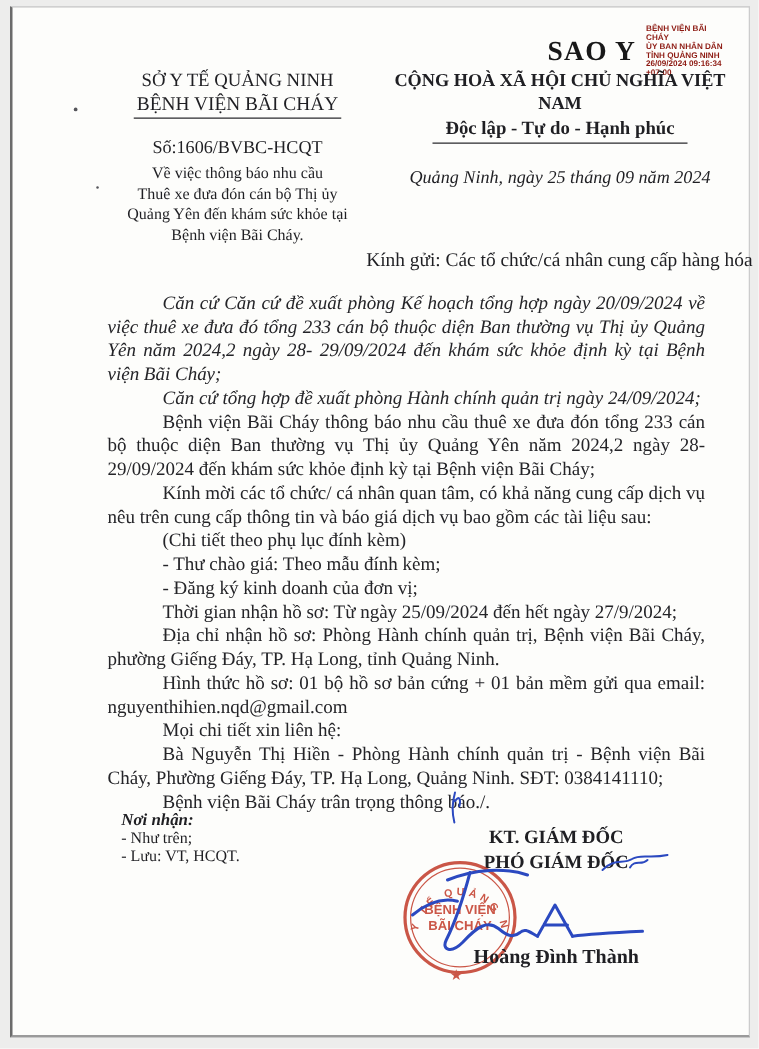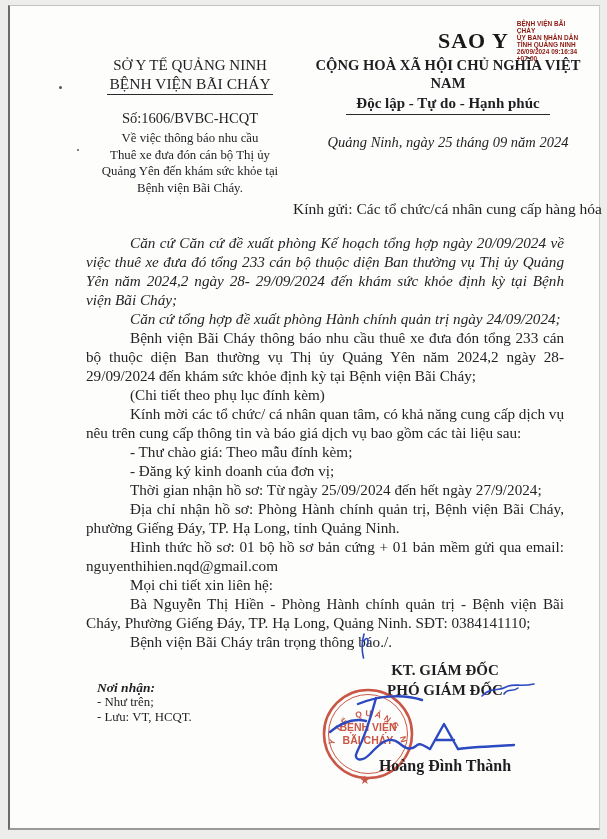--- a/index.html
+++ b/index.html
@@ -50,21 +50,21 @@
   
   .salutation { position:absolute; left:0; top:194px; width:592px; text-align:right; font-size:15.5px; }
   .body-text {
     position:absolute; left:76px; top:227px; width:478px;
     font-size:15.2px; line-height:19px; text-align:justify; color:#242428;
   }
   .body-text p { margin:0; text-indent:44px; }
   .body-text p.italic { font-style:italic; }
 
   
-  .recipients { position:absolute; left:87px; top:674px; font-size:12.8px; line-height:15px; }
+  .recipients { position:absolute; left:87px; top:642px; font-size:12.8px; line-height:15px; }
   .recipients-label { font-weight:bold; font-style:italic; font-size:13.5px; }
   .sig-block { position:absolute; left:300px; top:654px; width:270px; text-align:center; }
   .sig-title { font-weight:bold; font-size:15px; line-height:20px; }
   .signer-name {
     position:absolute; left:300px; top:751px; width:270px; text-align:center;
     font-weight:bold; font-size:16px; z-index:5;
   }
   .stamp-svg { position:absolute; left:298px; top:666px; z-index:2; }
   .signature-svg { position:absolute; left:308px; top:686px; z-index:4; }
   .initial-svg { position:absolute; left:468px; top:672px; z-index:4; }
@@ -108,22 +108,22 @@
       <div><span class="motto">Độc lập - Tự do - Hạnh phúc</span></div>
       <div class="place-date">Quảng Ninh, ngày 25 tháng 09 năm 2024</div>
     </div>
 
     <div class="salutation">Kính gửi: Các tổ chức/cá nhân cung cấp hàng hóa</div>
 
     <div class="body-text">
         <p class="para italic">Căn cứ Căn cứ đề xuất phòng Kế hoạch tổng hợp  ngày 20/09/2024 về việc thuê xe đưa đó tổng 233 cán bộ thuộc diện Ban thường vụ Thị ủy Quảng Yên năm 2024,2 ngày 28- 29/09/2024 đến khám sức khỏe định kỳ tại Bệnh viện Bãi Cháy;</p>
         <p class="para italic">Căn cứ tổng hợp đề xuất phòng Hành chính quản trị ngày 24/09/2024;</p>
         <p class="para normal">Bệnh viện Bãi Cháy thông báo nhu cầu thuê xe đưa đón tổng 233 cán bộ thuộc diện Ban thường vụ Thị ủy Quảng Yên năm 2024,2 ngày 28- 29/09/2024 đến khám sức khỏe định kỳ tại Bệnh viện Bãi Cháy;</p>
+        <p class="para normal">Kính mời các tổ chức/ cá nhân quan tâm, có khả năng cung cấp dịch vụ nêu trên cung cấp thông tin và báo giá dịch vụ bao gồm các tài liệu sau:</p>
         <p class="para normal">(Chi tiết theo phụ lục đính kèm)</p>
-        <p class="para normal">Kính mời các tổ chức/ cá nhân quan tâm, có khả năng cung cấp dịch vụ nêu trên cung cấp thông tin và báo giá dịch vụ bao gồm các tài liệu sau:</p>
         <p class="para normal">- Thư chào giá: Theo mẫu đính kèm;</p>
         <p class="para normal">- Đăng ký kinh doanh của đơn vị;</p>
         <p class="para normal">Thời gian nhận hồ sơ: Từ ngày 25/09/2024 đến hết ngày 27/9/2024;</p>
         <p class="para normal">Địa chỉ nhận hồ sơ: Phòng Hành chính quản trị, Bệnh viện Bãi Cháy, phường Giếng Đáy, TP. Hạ Long, tỉnh Quảng Ninh.</p>
         <p class="para normal">Hình thức hồ sơ: 01 bộ hồ sơ bản cứng + 01 bản mềm gửi qua email: nguyenthihien.nqd@gmail.com</p>
         <p class="para normal">Mọi chi tiết xin liên hệ:</p>
         <p class="para normal">Bà Nguyễn Thị Hiền - Phòng Hành chính quản trị - Bệnh viện Bãi Cháy, Phường Giếng Đáy, TP. Hạ Long, Quảng Ninh. SĐT: 0384141110;</p>
         <p class="para normal">Bệnh viện Bãi Cháy trân trọng thông báo./.</p>
       </div>
 

